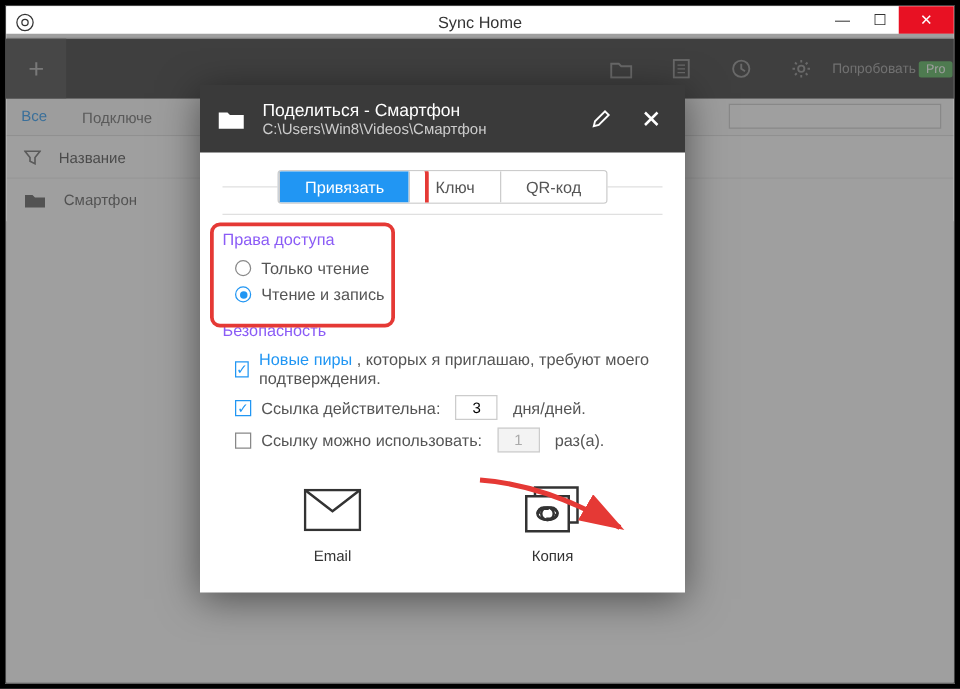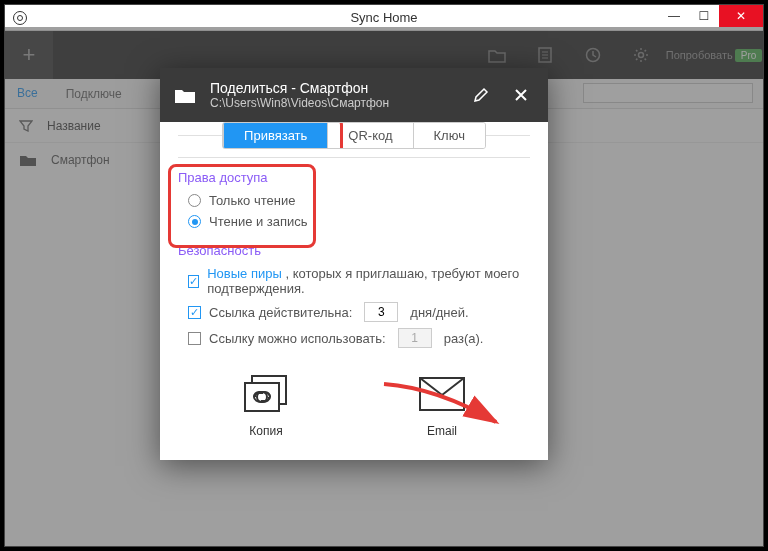--- a/index.html
+++ b/index.html
@@ -35,21 +35,21 @@
   .dim-overlay { position: absolute; left: 5px; top: 27px; right: 5px; bottom: 5px; background: rgba(80,80,80,0.55); }
 
   .dialog { position: absolute; left: 160px; top: 68px; width: 388px; background: #fff; box-shadow: 0 6px 30px rgba(0,0,0,0.5); z-index: 10; }
   .dlg-header { height: 54px; background: #3a3a3a; display: flex; align-items: center; padding: 0 14px; color: #fff; gap: 14px; }
   .dlg-folder-icon { width: 22px; height: 18px; }
   .dlg-titles { flex: 1; }
   .dlg-title { font-size: 14px; font-weight: 500; }
   .dlg-path { font-size: 12px; color: #ccc; }
   .dlg-hbtn { width: 26px; height: 26px; color: #fff; cursor: pointer; display: flex; align-items: center; justify-content: center; }
 
-  .dlg-body { padding: 0 18px 22px; font-size: 13px; color: #555; }
+  .dlg-body { padding: 14px 18px 22px; font-size: 13px; color: #555; }
   .subtabs { display: flex; justify-content: center; align-items: center; border-bottom: 1px solid #e0e0e0; padding-bottom: 8px; margin-bottom: 12px; position: relative; }
   .subtabs::before, .subtabs::after { content: ""; flex: 1; border-top: 1px solid #e0e0e0; }
   .subtab-group { display: flex; border: 1px solid #ccc; border-radius: 3px; overflow: hidden; position: relative; }
   .subtab { padding: 5px 20px; font-size: 13px; cursor: pointer; border-left: 1px solid #ccc; background: #fff; color: #555; }
   .subtab:first-child { border-left: none; }
   .subtab.active { background: #2196f3; color: #fff; }
   .red-highlight { position: absolute; border: 3px solid #e53935; border-radius: 8px; pointer-events: none; }
   .highlight-tabs { left: -6px; top: -6px; width: 126px; height: 40px; }
 
   .section-label { font-weight: normal; color: #8b5cf6; margin-bottom: 8px; font-size: 13px; }
@@ -171,22 +171,22 @@
           <path d="M2 2 L12 12 M12 2 L2 12" stroke="#fff" stroke-width="2"></path>
         </svg>
     </div>
   </div>
 
   <div class="dlg-body">
     <div class="subtabs">
       <div class="subtab-group" style="position:relative">
         <div class="red-highlight highlight-tabs"></div>
         <div class="subtab active">Привязать</div>
+        <div class="subtab">Ключ</div>
         <div class="subtab">QR-код</div>
-        <div class="subtab">Ключ</div>
       </div>
     </div>
 
     <div class="access-box">
       <div class="red-highlight highlight-access"></div>
       <div class="section-label">Права доступа</div>
       <div class="radio-row">
         <span class="radio"></span>
         <span>Только чтение</span>
       </div>
@@ -210,41 +210,41 @@
       <span>дня/дней.</span>
     </div>
     <div class="check-row">
       <span class="check"></span>
       <span>Ссылку можно использовать:</span>
       <input class="num-input" disabled="" value="1" style="">
       <span>раз(а).</span>
     </div>
 
     <div class="share-row">
+      <div class="share-item">
+        <div class="share-icon-box">
+          <svg width="46" height="34" viewBox="0 0 46 34">
+              <rect x="1" y="1" width="44" height="32" fill="none" stroke="#333" stroke-width="2"></rect>
+              <path d="M1 1 L23 18 L45 1" fill="none" stroke="#333" stroke-width="2"></path>
+            </svg>
+        </div>
+        <span>Email</span>
+      </div>
       <div class="share-item">
         <div class="share-icon-box">
           <svg width="48" height="40" viewBox="0 0 48 40">
               <rect x="10" y="2" width="34" height="28" fill="none" stroke="#333" stroke-width="2"></rect>
               <rect x="3" y="9" width="34" height="28" fill="#fff" stroke="#333" stroke-width="2"></rect>
               <path d="M12 23 a5 5 0 0 1 5-5 h3 a5 5 0 0 1 0 10 h-1 M28 23 a5 5 0 0 0-5-5 h-3 a5 5 0 0 0 0 10 h1" fill="none" stroke="#333" stroke-width="2" transform="translate(0,0)"></path>
               <ellipse cx="20" cy="23" rx="8" ry="5" fill="none" stroke="#333" stroke-width="2" transform="rotate(0)"></ellipse>
               <path d="M13 23 a4 4 0 0 1 4-4 h4 M27 23 a4 4 0 0 1-4 4 h-4" fill="none" stroke="#333" stroke-width="2"></path>
             </svg>
         </div>
         <span>Копия</span>
       </div>
-      <div class="share-item">
-        <div class="share-icon-box">
-          <svg width="46" height="34" viewBox="0 0 46 34">
-              <rect x="1" y="1" width="44" height="32" fill="none" stroke="#333" stroke-width="2"></rect>
-              <path d="M1 1 L23 18 L45 1" fill="none" stroke="#333" stroke-width="2"></path>
-            </svg>
-        </div>
-        <span>Email</span>
-      </div>
     </div>
   </div>
 </div>
 
 <svg class="arrow" style="left:378px; top:378px;" width="130" height="60">
   <defs>
       <marker id="ah" markerWidth="10" markerHeight="10" refX="8" refY="3" orient="auto">
         <path d="M0,0 L9,3 L0,6 Z" fill="#e53935"></path>
       </marker>
     </defs>

